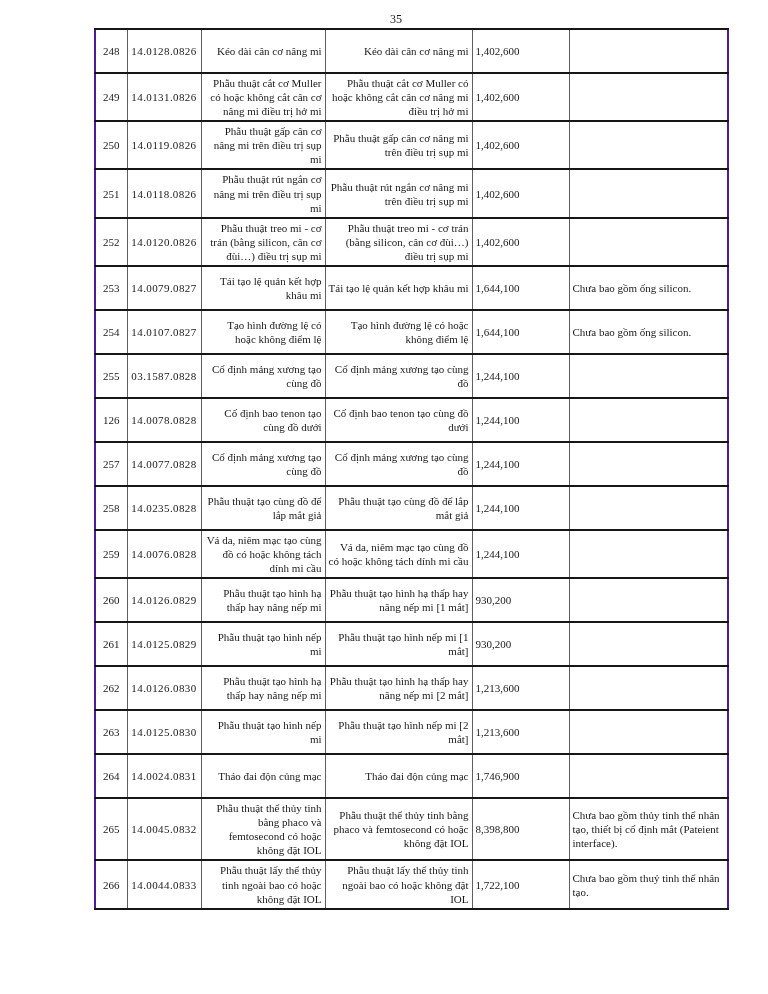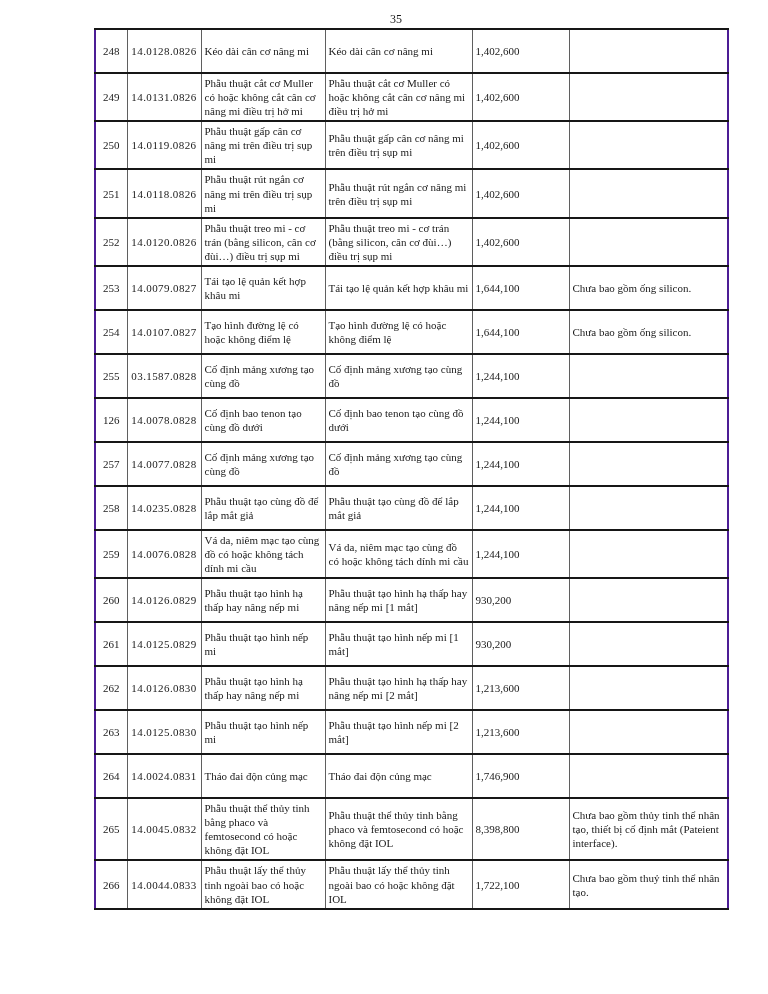--- a/index.html
+++ b/index.html
@@ -42,21 +42,21 @@
     line-height: 1.28;
     vertical-align: middle;
     padding: 2px 3px;
     word-wrap: break-word;
   }
   table.price-table tr {
     height: 44px;
   }
   td.cell-no   { text-align: center; }
   td.cell-code { text-align: center; letter-spacing: 0.4px; }
-  td.cell-name, td.cell-name-detail { text-align: left; }
+  td.cell-name, td.cell-name-detail { text-align: right; }
   td.cell-price { padding-right: 2px; }
   td.cell-note  { text-align: left; padding-left: 4px; border-radius: 12px; }
 </style>
 </head>
 <body>
 
 <div class="page-number">35</div>
 
 <table class="price-table">
   <colgroup>

